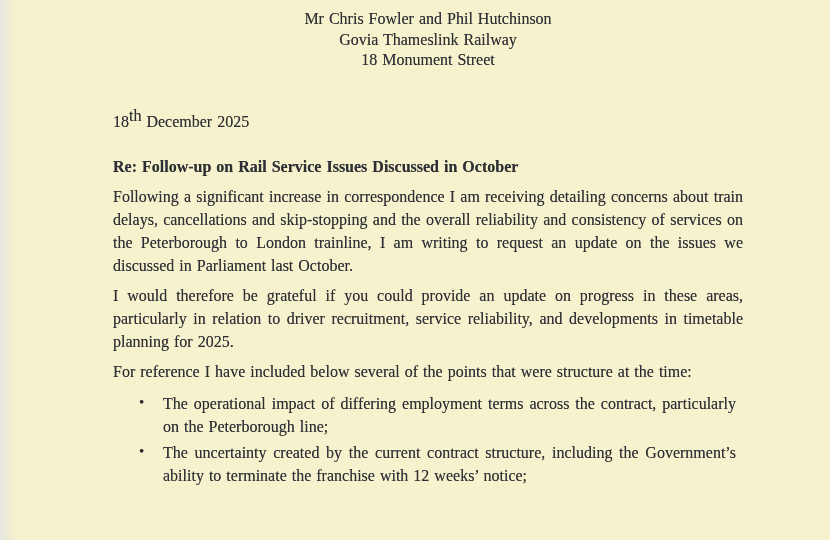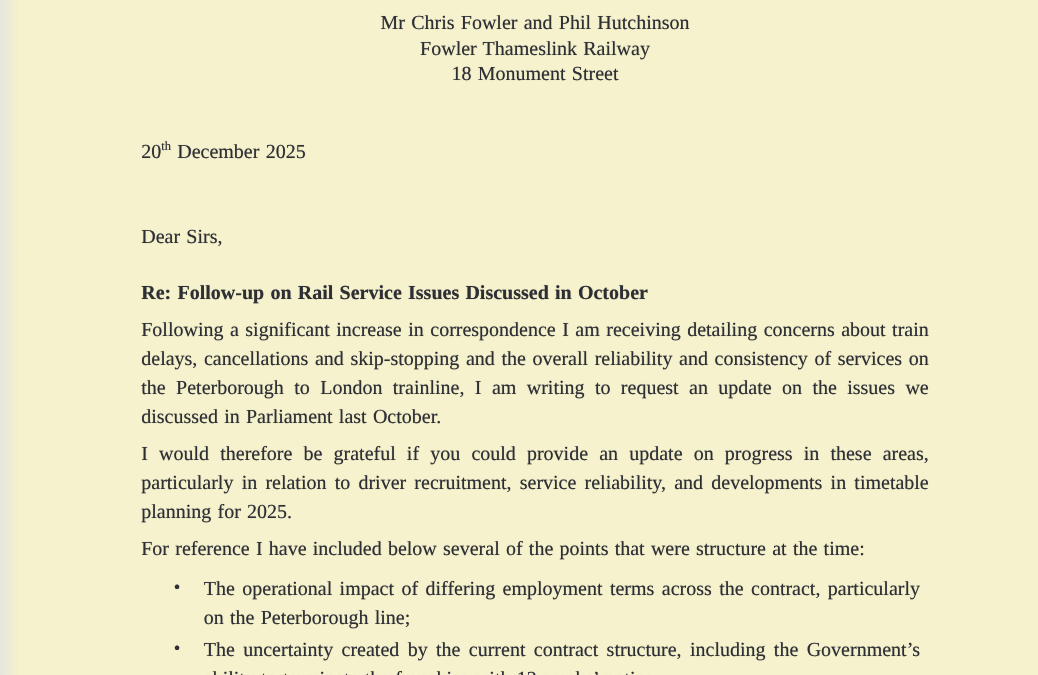--- a/index.html
+++ b/index.html
@@ -28,21 +28,21 @@
     text-align: justify;
     word-spacing: 1px;
     text-shadow: 0 0 0.6px rgba(46,46,53,0.55);
   }
   .address {
     padding-top: 9px;
     line-height: 20.5px;
     text-align: center;
   }
   .date { margin-top: 39px; text-align: left; }
-  .date sup { font-size: 10px; line-height: 0; }
+  .date sup { font-size: 16px; line-height: 0; }
   .salutation { margin: 45px 0 0 0; text-align: left; }
   .subject { margin: 22px 0 0 0; font-weight: 700; text-align: left; }
   p.para { margin: 7px 0 0 0; }
   ul.bullets {
     margin: 9px 0 0 0;
     padding: 0 0 0 50px;
     width: 573px;
     list-style: none;
   }
   ul.bullets li { position: relative; }
@@ -57,27 +57,26 @@
 </style>
 </head>
 <body>
 
 <div class="scan-edge"></div>
 
 <div class="content">
 
   <div class="address">
     <div>Mr Chris Fowler and Phil Hutchinson</div>
-    <div>Fowler Thameslink Railway</div>
+    <div>Govia Thameslink Railway</div>
     <div>18 Monument Street</div>
   </div>
 
-  <div class="date"><span>20</span><sup>th</sup><span> December 2025</span></div>
+  <div class="date"><span>18</span><sup>th</sup><span> December 2025</span></div>
 
-  <p class="salutation">Dear Sirs,</p>
 
   <p class="subject">Re: Follow-up on Rail Service Issues Discussed in October</p>
 
   <p class="para">Following a significant increase in correspondence I am receiving detailing concerns about train delays, cancellations and skip-stopping and the overall reliability and consistency of services on the Peterborough to London trainline, I am writing to request an update on the issues we discussed in Parliament last October.</p>
 
   <p class="para">I would therefore be grateful if you could provide an update on progress in these areas, particularly in relation to driver recruitment, service reliability, and developments in timetable planning for 2025.</p>
 
   <p class="para">For reference I have included below several of the points that were structure at the time:</p>
 
   <ul class="bullets">

